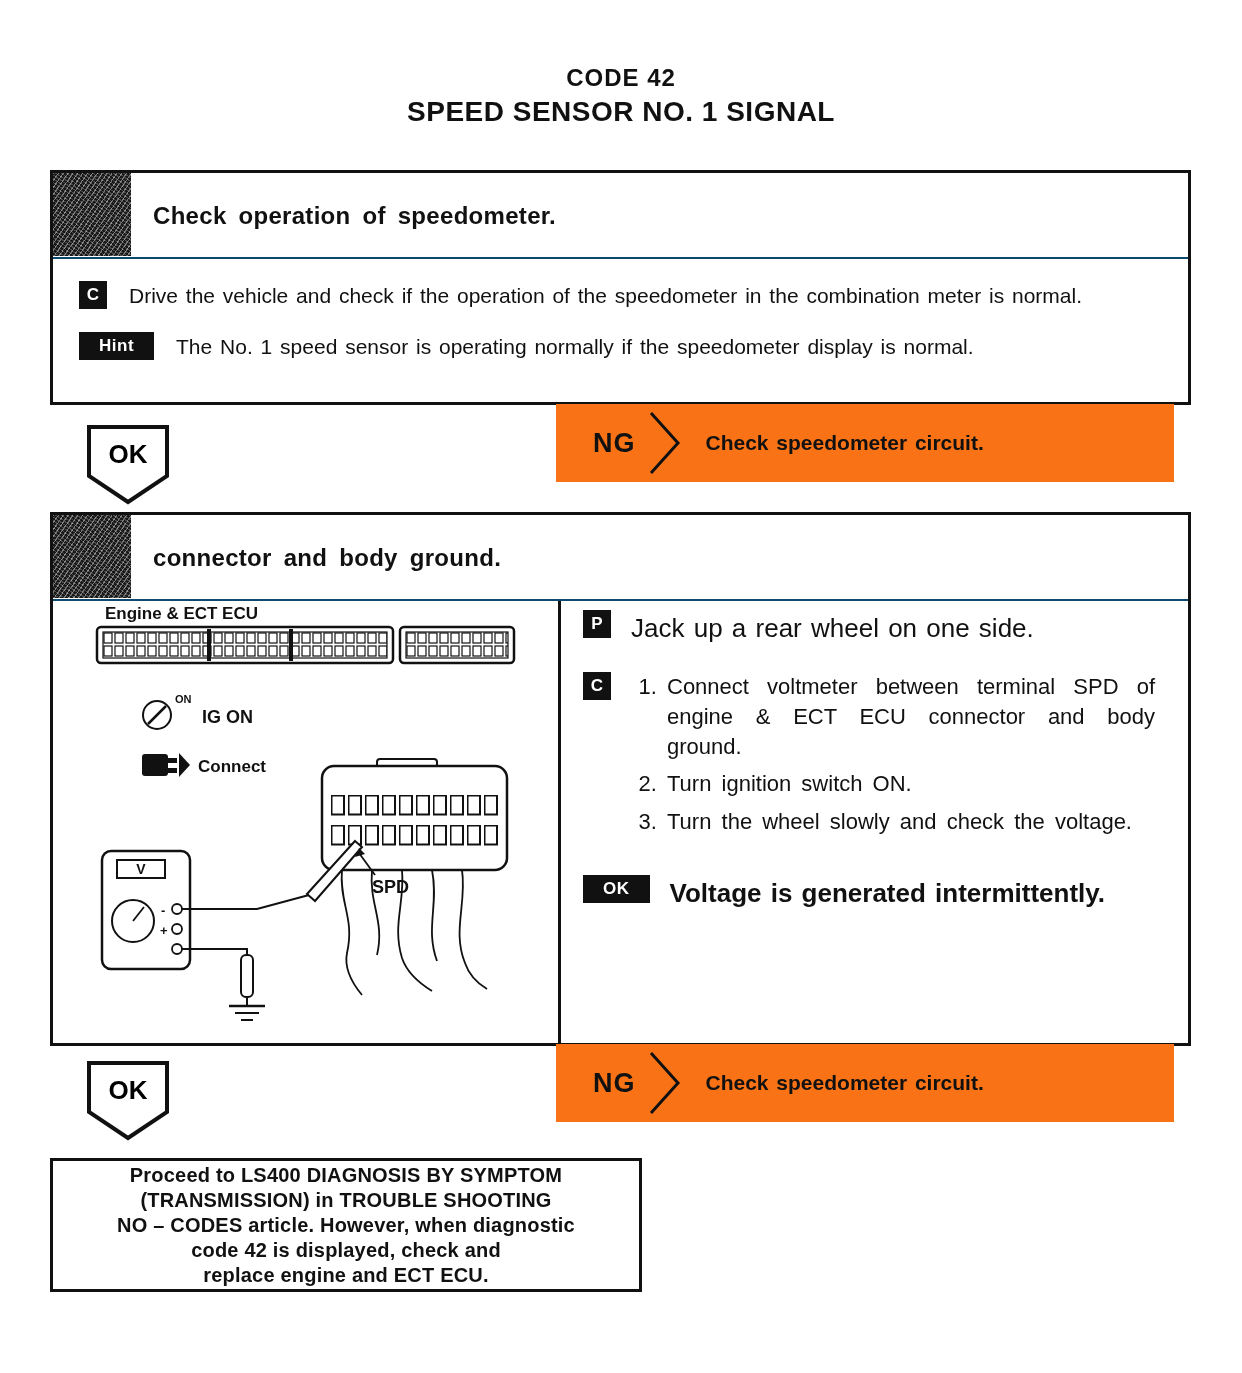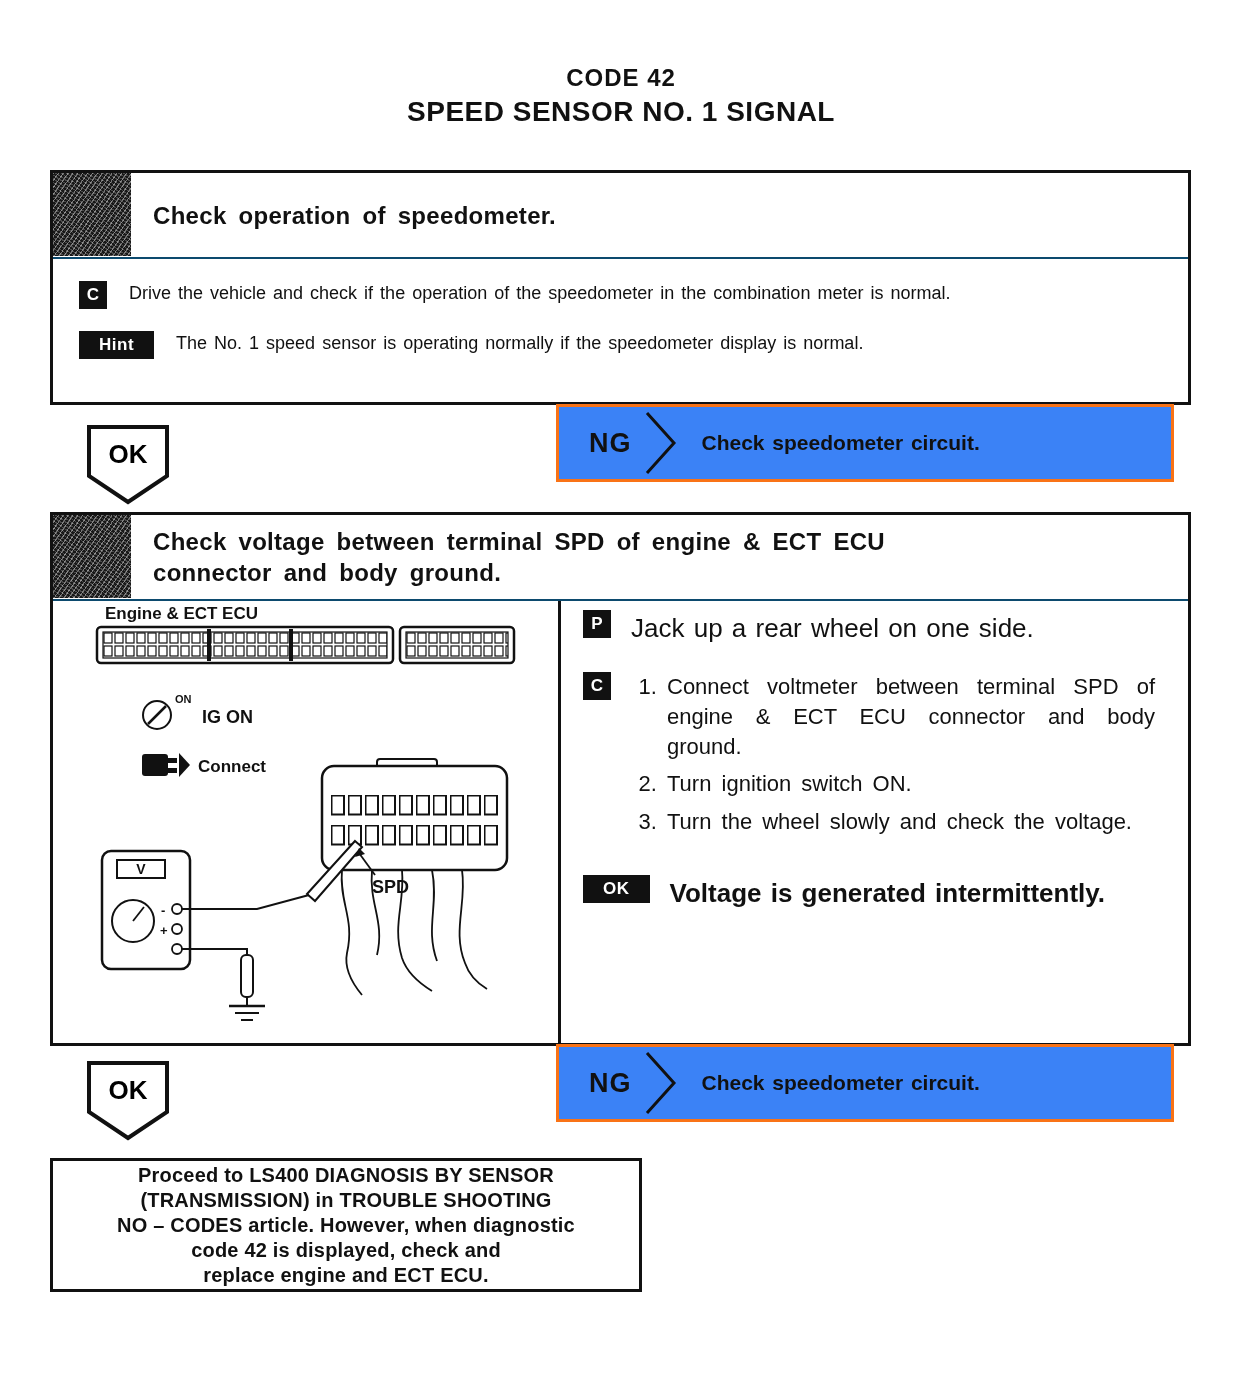--- a/index.html
+++ b/index.html
@@ -34,32 +34,32 @@
   }
 
   .b1body { position:absolute; top:86px; left:0; right:0; padding:22px 28px 0 26px; }
   .item { display:flex; gap:22px; margin-bottom:22px; align-items:flex-start; }
   .badge {
     flex:0 0 auto; background:#111; color:#fff; font-weight:700;
     display:flex; align-items:center; justify-content:center;
   }
   .badge.sq { width:28px; height:28px; font-size:17px; }
   .badge.wide { height:28px; padding:0 20px; font-size:17px; letter-spacing:.5px; }
-  .itext { font-size:18px; line-height:1.4; word-spacing:2px; }
+  .itext { font-size:21px; line-height:1.4; word-spacing:2px; }
   .just { text-align:justify; }
 
   
   .okarrow { position:absolute; left:86px; width:84px; height:82px; }
   #ok1 { top:424px; } #ok2 { top:1060px; }
   .okarrow text { font-family:"Liberation Sans", sans-serif; }
 
   
   .ngbox {
     position:absolute; left:556px; width:618px; height:78px;
-    border:3px solid #f97316; background:#3b82f6; display:flex; align-items:center;
+    border:7px solid #f97316; background:#f97316; display:flex; align-items:center;
   }
   #ng1 { top:404px; } #ng2 { top:1044px; }
   .ng-label { font-weight:700; font-size:27px; margin-left:30px; letter-spacing:1px; }
   .chev { margin-left:12px; flex:0 0 auto; }
   .ng-text { font-weight:700; font-size:21px; margin-left:24px; word-spacing:2px; }
 
   
   .vdivider { position:absolute; left:505px; top:86px; bottom:0; width:3px; background:#111; }
   .figure { position:absolute; left:4px; top:88px; }
   .figure text { font-family:"Liberation Sans", sans-serif; fill:#111; }
@@ -119,21 +119,20 @@
     <svg class="chev" width="34" height="64" viewBox="0 0 34 64">
       <polyline points="3,2 30,32 3,62" fill="none" stroke="#111" stroke-width="3"></polyline>
     </svg>
     <span class="ng-text">Check speedometer circuit.</span>
   </div>
 
   <div class="stepbox" id="box2">
     <div class="head">
       <div class="numblock"></div>
       <div class="htext">
-        <span>Check voltage between terminal SPD of engine &amp; ECT ECU</span>
         <span>connector and body ground.</span>
       </div>
     </div>
 
     <div class="vdivider"></div>
 
     <svg class="figure" width="500" height="443" viewBox="0 0 500 443">
       <defs>
         <pattern id="pinsSmall" width="11" height="13" patternUnits="userSpaceOnUse" patternTransform="translate(46,29)">
           <rect x="1" y="1" width="8" height="10" fill="none" stroke="#111" stroke-width="1.2"></rect>
@@ -251,20 +250,20 @@
 
   <div class="ngbox" id="ng2">
     <span class="ng-label">NG</span>
     <svg class="chev" width="34" height="64" viewBox="0 0 34 64">
       <polyline points="3,2 30,32 3,62" fill="none" stroke="#111" stroke-width="3"></polyline>
     </svg>
     <span class="ng-text">Check speedometer circuit.</span>
   </div>
 
   <div class="resultbox">
-    <div>Proceed to LS400 DIAGNOSIS BY SENSOR</div>
+    <div>Proceed to LS400 DIAGNOSIS BY SYMPTOM</div>
     <div>(TRANSMISSION) in TROUBLE SHOOTING</div>
     <div>NO  –  CODES article. However, when diagnostic</div>
     <div>code 42 is displayed, check and</div>
     <div>replace engine and ECT ECU.</div>
   </div>
 
 </div>
 
 </body></html>

